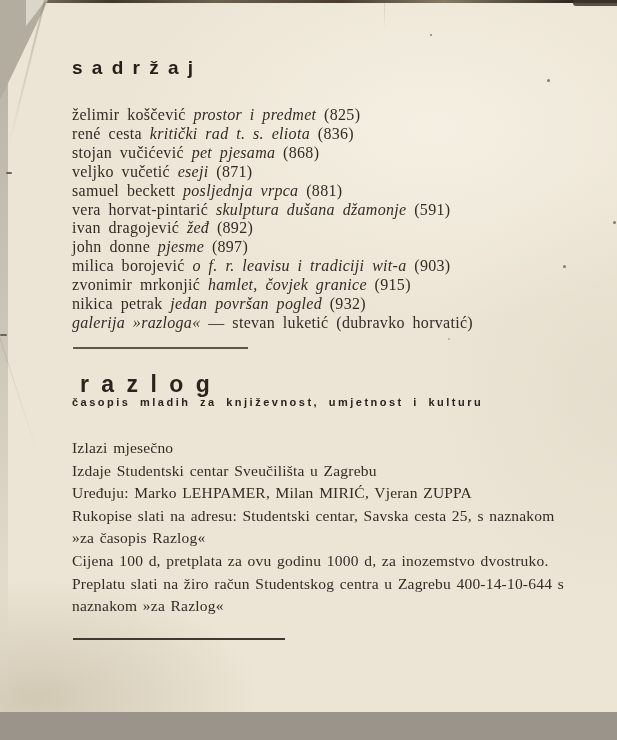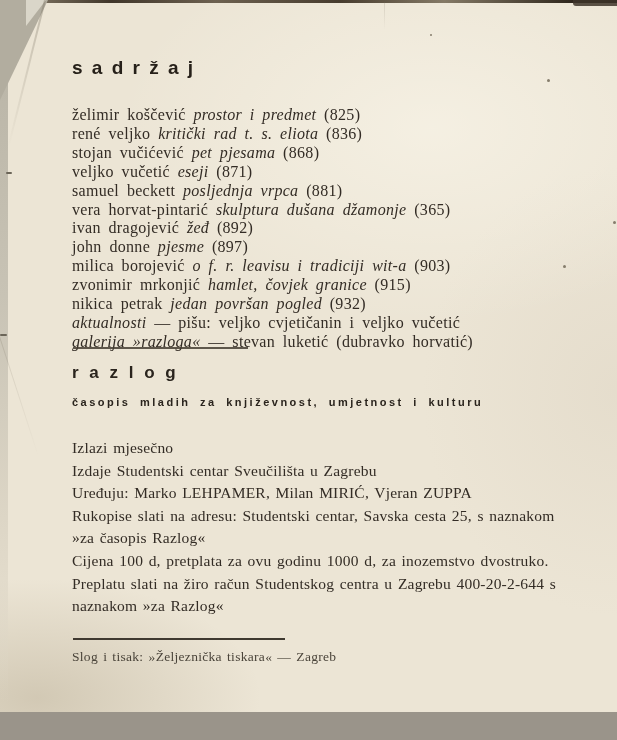--- a/index.html
+++ b/index.html
@@ -41,23 +41,23 @@
   .toc-heading{
     position:absolute;left:72px;top:57px;margin:0;
     font-family:"Liberation Sans","DejaVu Sans",sans-serif;
     font-size:19px;font-weight:bold;letter-spacing:2px;color:#262019;
   }
   .toc{position:absolute;left:72px;top:106px;margin:0;padding:0;list-style:none;
     font-size:16px;line-height:18.9px;letter-spacing:.3px;word-spacing:3.5px;color:var(--ink);}
   .toc .it{font-style:italic;}
   .toc-rule{position:absolute;left:73px;top:347px;width:175px;height:1.5px;background:#453e33;border:0;margin:0;opacity:.85;}
   .mag-heading{
-    position:absolute;left:72px;top:363px;margin:0;
+    position:absolute;left:72px;top:363px;margin:8px;
     font-family:"Liberation Sans","DejaVu Sans",sans-serif;
-    font-size:17px;font-weight:bold;letter-spacing:3px;color:#2a241d;
+    font-size:23px;font-weight:bold;letter-spacing:3px;color:#2a241d;
   }
   .tagline{
     position:absolute;left:72px;top:396px;width:520px;
     font-family:"Liberation Sans","DejaVu Sans",sans-serif;
     font-size:11px;font-weight:bold;letter-spacing:2.5px;word-spacing:4px;color:#2a241d;
     white-space:nowrap;
   }
   .imprint{position:absolute;left:72px;top:437px;width:510px;}
   .imprint .info-line{margin:0;font-size:15.5px;line-height:22.6px;letter-spacing:.2px;word-spacing:1.5px;color:var(--ink);}
   .colophon-rule{position:absolute;left:73px;top:638px;width:212px;height:1.5px;background:#3f3930;border:0;margin:0;}
@@ -81,46 +81,44 @@
   <div class="speck" style="left:613px;top:221px;width:3px;height:3px;"></div>
   <div class="speck" style="left:563px;top:265px;width:3px;height:3px;"></div>
   <div class="speck" style="left:448px;top:338px;width:2px;height:2px;opacity:.6;"></div>
   <div class="dash-mark" style="left:6px;top:172px;width:6px;height:2px;"></div>
   <div class="dash-mark" style="left:0px;top:334px;width:7px;height:2px;"></div>
 
   <h1 class="toc-heading">s a d r ž a j</h1>
 
   <ol class="toc">
       <li><span>želimir koščević </span><span class="it">prostor i predmet</span><span> (825)</span></li>
-      <li><span>rené veljko </span><span class="it">kritički rad t. s. eliota</span><span> (836)</span></li>
+      <li><span>rené cesta </span><span class="it">kritički rad t. s. eliota</span><span> (836)</span></li>
       <li><span>stojan vučićević </span><span class="it">pet pjesama</span><span> (868)</span></li>
       <li><span>veljko vučetić </span><span class="it">eseji</span><span> (871)</span></li>
       <li><span>samuel beckett </span><span class="it">posljednja vrpca</span><span> (881)</span></li>
-      <li><span>vera horvat-pintarić </span><span class="it">skulptura dušana džamonje</span><span> (365)</span></li>
+      <li><span>vera horvat-pintarić </span><span class="it">skulptura dušana džamonje</span><span> (591)</span></li>
       <li><span>ivan dragojević </span><span class="it">žeđ</span><span> (892)</span></li>
       <li><span>john donne </span><span class="it">pjesme</span><span> (897)</span></li>
       <li><span>milica borojević </span><span class="it">o f. r. leavisu i tradiciji wit-a</span><span> (903)</span></li>
       <li><span>zvonimir mrkonjić </span><span class="it">hamlet, čovjek granice</span><span> (915)</span></li>
       <li><span>nikica petrak </span><span class="it">jedan površan pogled</span><span> (932)</span></li>
-      <li><span class="it">aktualnosti</span><span> — pišu: veljko cvjetičanin i veljko vučetić</span></li>
       <li><span class="it">galerija »razloga«</span><span> — stevan luketić (dubravko horvatić)</span></li>
     </ol>
 
   <hr class="toc-rule">
 
   <h2 class="mag-heading">r a z l o g</h2>
   <div class="tagline">časopis mladih za književnost, umjetnost i kulturu</div>
 
   <div class="imprint">
       <p class="info-line">Izlazi mjesečno</p>
       <p class="info-line">Izdaje Studentski centar Sveučilišta u Zagrebu</p>
       <p class="info-line">Uređuju: Marko LEHPAMER, Milan MIRIĆ, Vjeran ZUPPA</p>
       <p class="info-line">Rukopise slati na adresu: Studentski centar, Savska cesta 25, s naznakom</p>
       <p class="info-line">»za časopis Razlog«</p>
       <p class="info-line">Cijena 100 d, pretplata za ovu godinu 1000 d, za inozemstvo dvostruko.</p>
-      <p class="info-line">Preplatu slati na žiro račun Studentskog centra u Zagrebu 400-20-2-644 s</p>
+      <p class="info-line">Preplatu slati na žiro račun Studentskog centra u Zagrebu 400-14-10-644 s</p>
       <p class="info-line">naznakom »za Razlog«</p>
     </div>
 
   <hr class="colophon-rule">
-  <div class="colophon">Slog i tisak: »Željeznička tiskara« — Zagreb</div>
 
 </div>
 
 </body></html>

